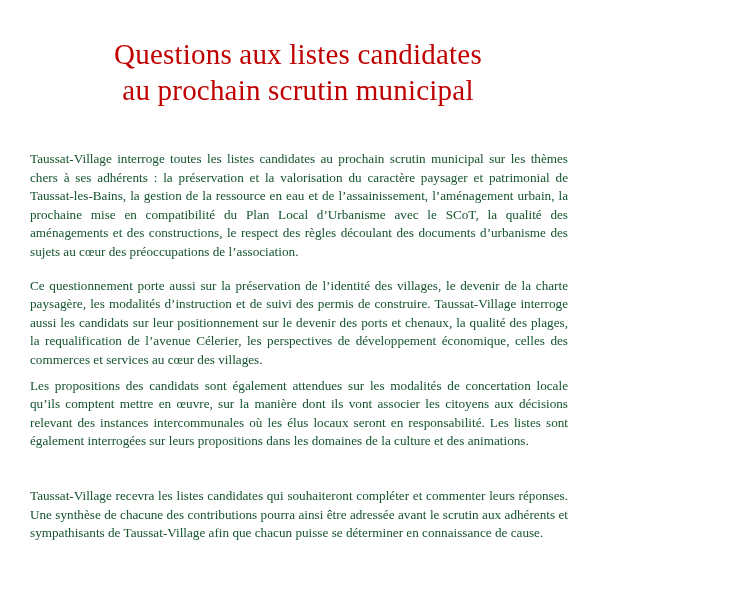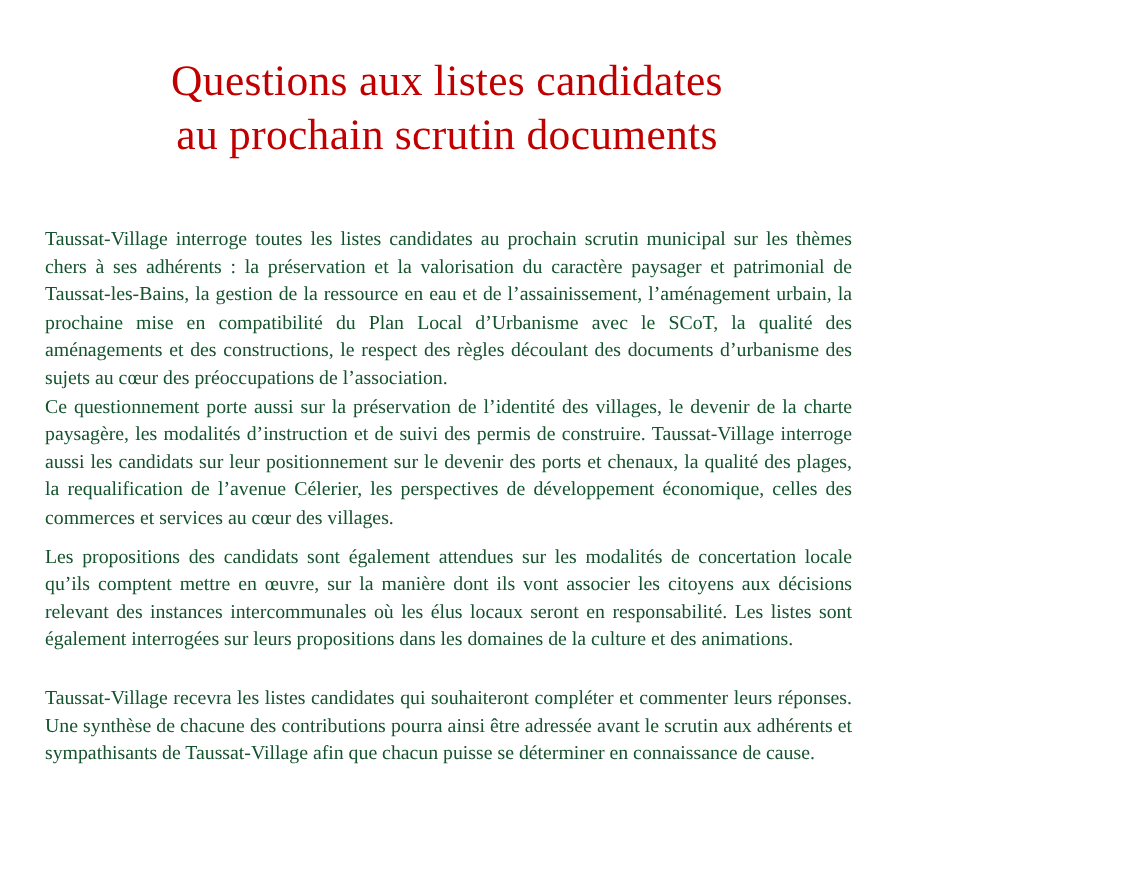--- a/index.html
+++ b/index.html
@@ -38,36 +38,37 @@
   p.para {
     margin: 0;
     font-size: 13.2px;
     line-height: 18.6px;
     text-align: justify;
     text-justify: inter-word;
     color: #14532d;
     font-family: "Liberation Serif", serif;
   }
   p.gap-before {
+    margin-top: 15px;
   }
   p.tight-before {
     margin-top: 7px;
   }
   p.big-gap-before {
-    margin-top: 20px;
+    margin-top: 36px;
   }
 </style>
 </head>
 <body>
 
 <div class="page">
 
   <div class="title-block">
     <div class="title-line">Questions aux listes candidates</div>
-    <div class="title-line">au prochain scrutin documents</div>
+    <div class="title-line">au prochain scrutin municipal</div>
   </div>
 
   <div class="body-block">
     <p class="para">Taussat-Village interroge toutes les listes candidates au prochain scrutin municipal sur les thèmes chers à ses adhérents : la préservation et la valorisation du caractère paysager et patrimonial de Taussat-les-Bains, la gestion de la ressource en eau et de l’assainissement, l’aménagement urbain, la prochaine mise en compatibilité du Plan Local d’Urbanisme avec le SCoT, la qualité des aménagements et des constructions, le respect des règles découlant des documents d’urbanisme des sujets au cœur des préoccupations de l’association.</p>
     <p class="para gap-before">Ce questionnement porte aussi sur la préservation de l’identité des villages, le devenir de la charte paysagère, les modalités d’instruction et de suivi des permis de construire. Taussat-Village interroge aussi les candidats sur leur positionnement sur le devenir des ports et chenaux, la qualité des plages, la requalification de l’avenue Célerier, les perspectives de développement économique, celles des commerces et services au cœur des villages.</p>
     <p class="para tight-before">Les propositions des candidats sont également attendues sur les modalités de concertation locale qu’ils comptent mettre en œuvre, sur la manière dont ils vont associer les citoyens aux décisions relevant des instances intercommunales où les élus locaux seront en responsabilité. Les listes sont également interrogées sur leurs propositions dans les domaines de la culture et des animations.</p>
     <p class="para big-gap-before">Taussat-Village recevra les listes candidates qui souhaiteront compléter et commenter leurs réponses. Une synthèse de chacune des contributions pourra ainsi être adressée avant le scrutin aux adhérents et sympathisants de Taussat-Village afin que chacun puisse se déterminer en connaissance de cause.</p>
   </div>
 
 </div>

